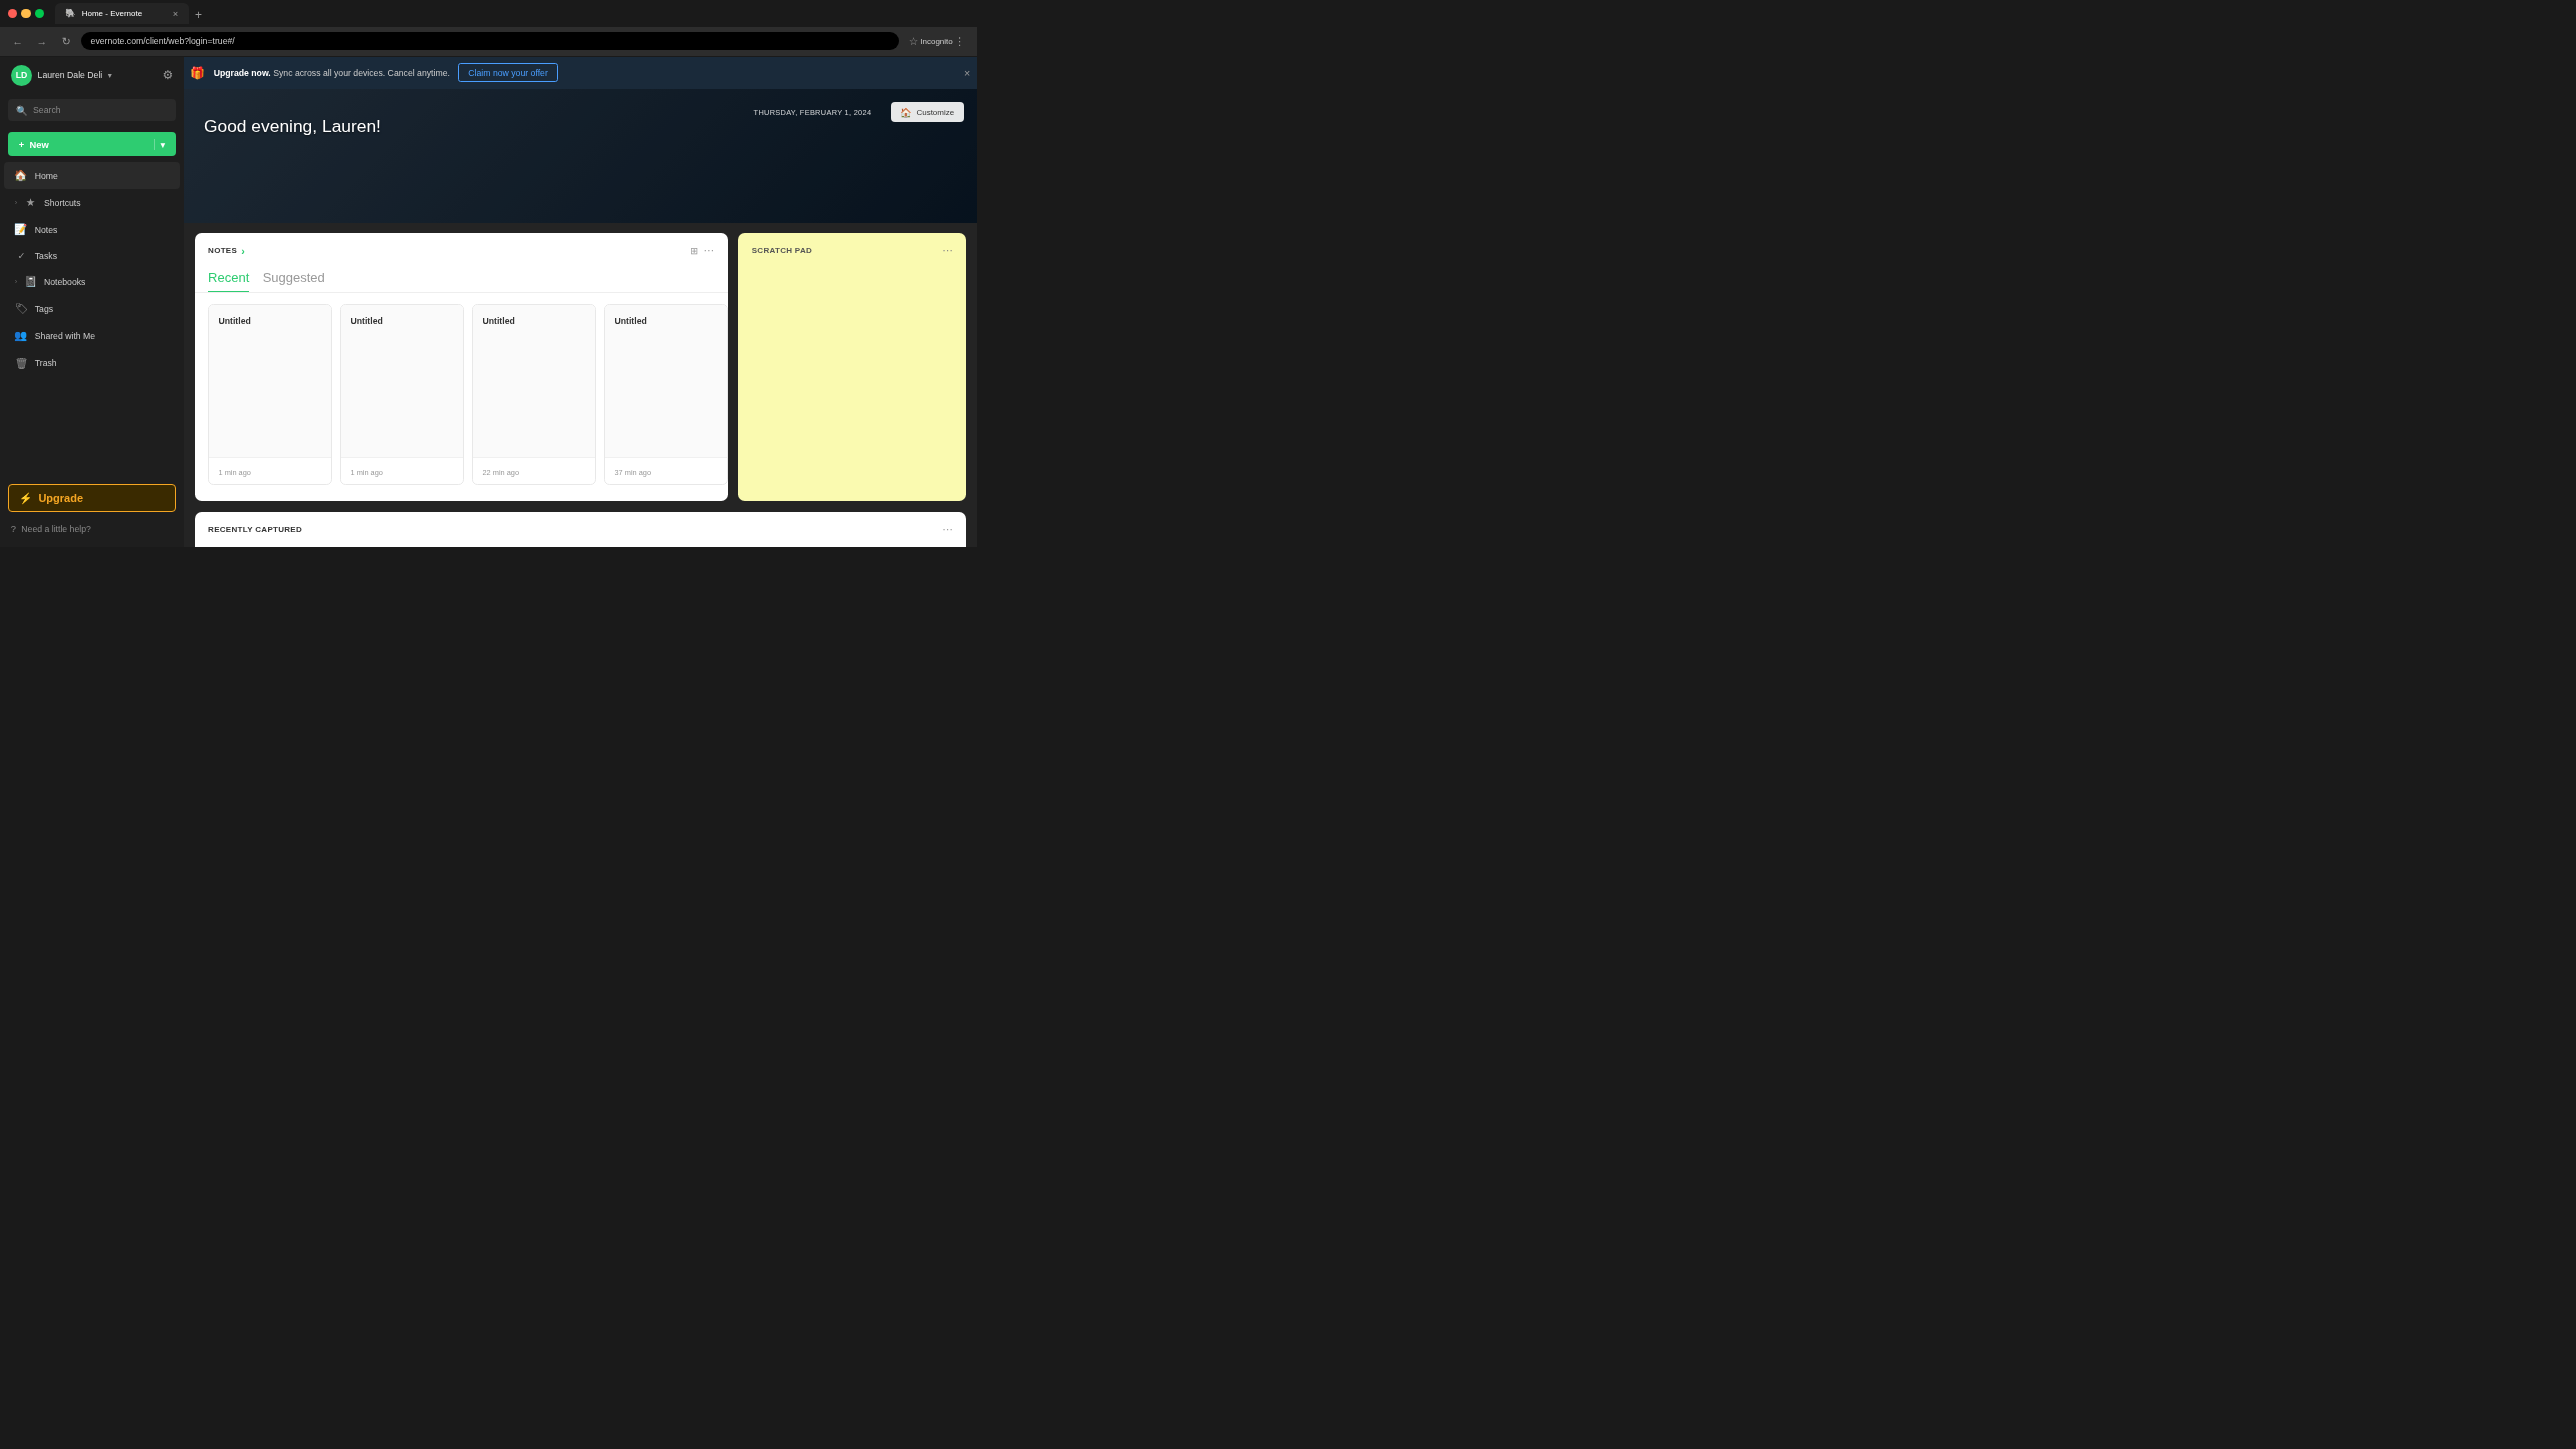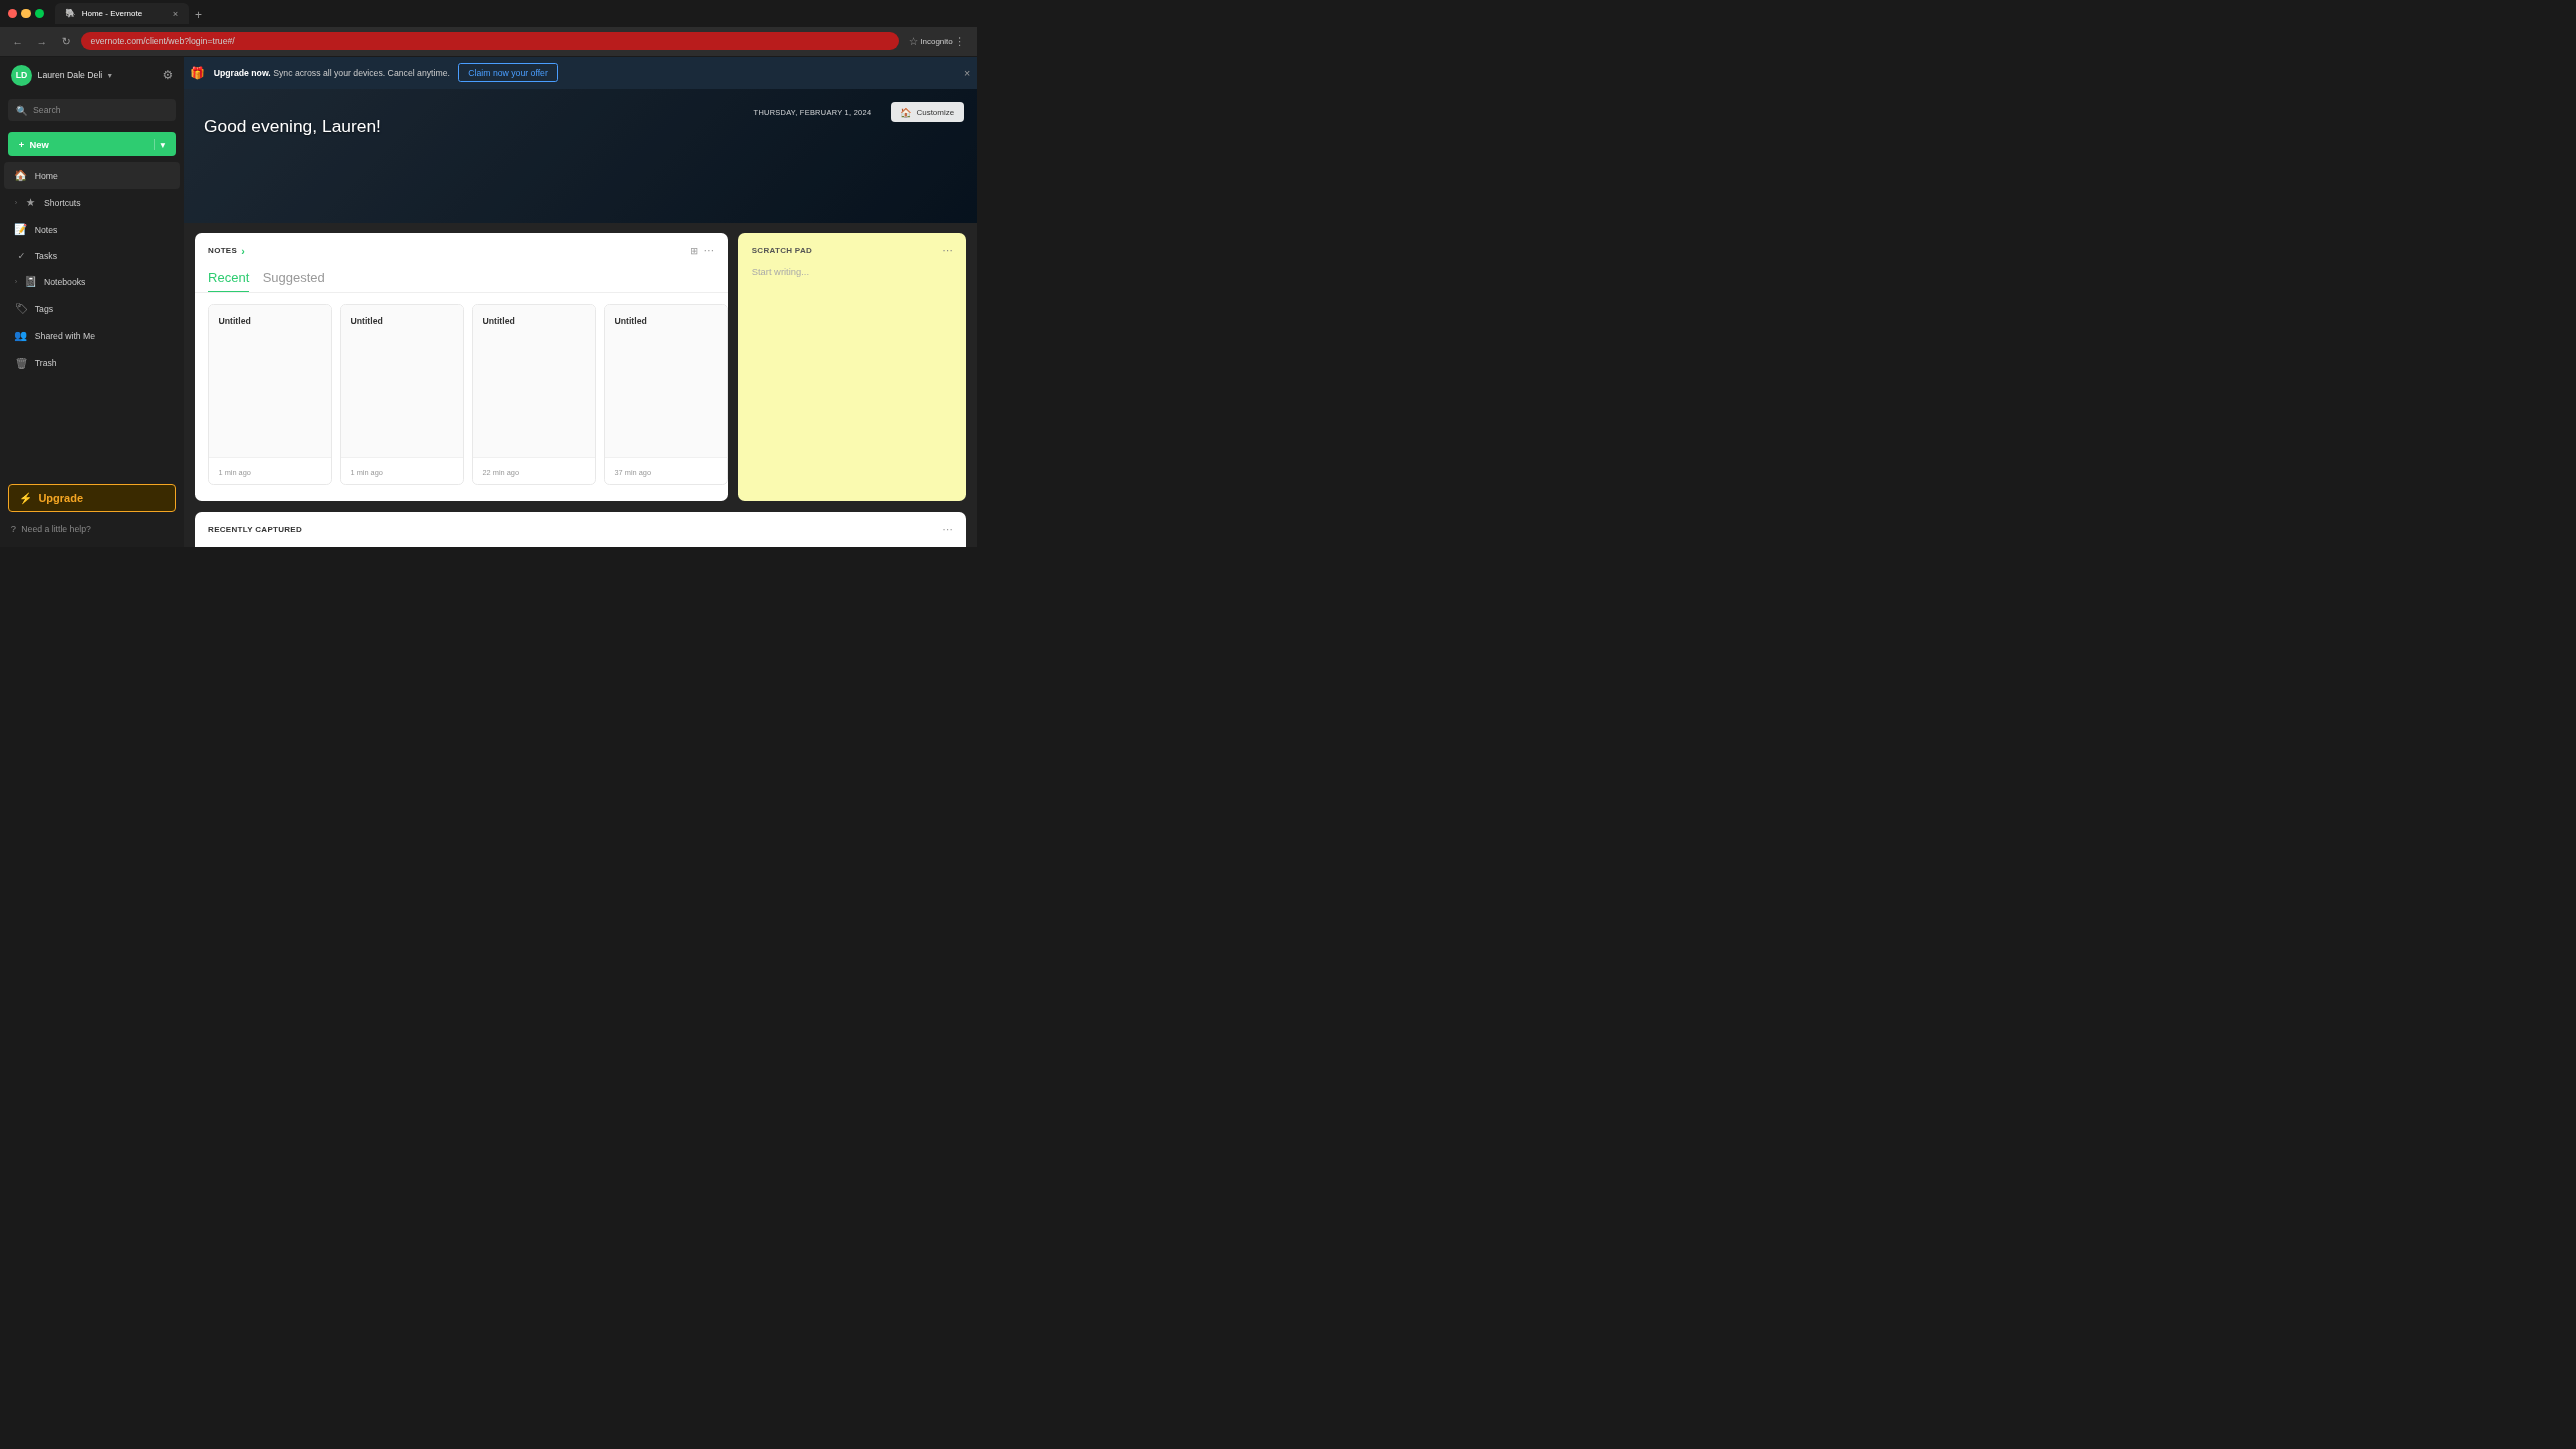--- a/index.html
+++ b/index.html
@@ -13,21 +13,21 @@
     .tab-bar { display: flex; align-items: flex-end; padding: 0 5.4px; gap: 0; }
     .tab { display: flex; align-items: center; gap: 5.4px; padding: 5.4px 10.7px; background: #3c3c3c; border-radius: 5.4px 5.4px 0 0; min-width: 134px; max-width: 161px; cursor: pointer; }
     .tab.active { background: #242424; }
     .tab-favicon { width: 10.7px; height: 10.7px; }
     .tab-title { font-size: 8px; color: #ccc; flex: 1; white-space: nowrap; overflow: hidden; text-overflow: ellipsis; }
     .tab.active .tab-title { color: #fff; }
     .tab-close { font-size: 9.4px; color: #999; cursor: pointer; line-height: 1; }
     .tab-new { width: 19px; height: 19px; display: flex; align-items: center; justify-content: center; color: #999; font-size: 12px; cursor: pointer; }
     .browser-nav { display: flex; align-items: center; padding: 4px 8px; gap: 5.4px; height: 29.5px; background: #2d2d2d; border-bottom: 0.7px solid #1a1a1a; }
     .nav-btn { width: 19px; height: 19px; display: flex; align-items: center; justify-content: center; color: #999; font-size: 10.7px; cursor: pointer; border-radius: 50%; }
-    .address-bar { flex: 1; background: #b91c1c; border-radius: 13.4px; padding: 4px 9.4px; display: flex; align-items: center; gap: 5.4px; }
+    .address-bar { flex: 1; background: #000000; border-radius: 13.4px; padding: 4px 9.4px; display: flex; align-items: center; gap: 5.4px; }
     .address-url { font-size: 8.7px; color: #ccc; }
     .nav-right { display: flex; align-items: center; gap: 4px; }
     .nav-icon-btn { width: 19px; height: 19px; display: flex; align-items: center; justify-content: center; color: #999; font-size: 10.7px; cursor: pointer; }
 
     
     .app { display: flex; width: 100%; height: calc(547px - 56px); background: #4d7c0f; }
 
     
     .sidebar { width: 184px; background: #1e1e1e; display: flex; flex-direction: column; flex-shrink: 0; height: 100%; }
     .sidebar-header { display: flex; align-items: center; justify-content: space-between; padding: 8px 10.7px; }
@@ -297,23 +297,20 @@
               </div>
             </div>
           </div>
         </div>
 
         <div class="scratch-pad">
           <div class="widget-header" style="background:transparent;">
             <span class="widget-title">SCRATCH PAD</span>
             <span class="widget-action-btn" style="color:#888;">⋯</span>
           </div>
-          <div class="scratch-area">
-            <span class="scratch-placeholder">Start writing...</span>
-          </div>
         </div>
       </div>
 
       <div class="recently-captured">
         <div class="captured-header">
           <span class="captured-title">RECENTLY CAPTURED</span>
           <span style="color:#999;cursor:pointer;">⋯</span>
         </div>
         <div class="captured-tabs">
           <div class="captured-tab active">Web Clips</div>

